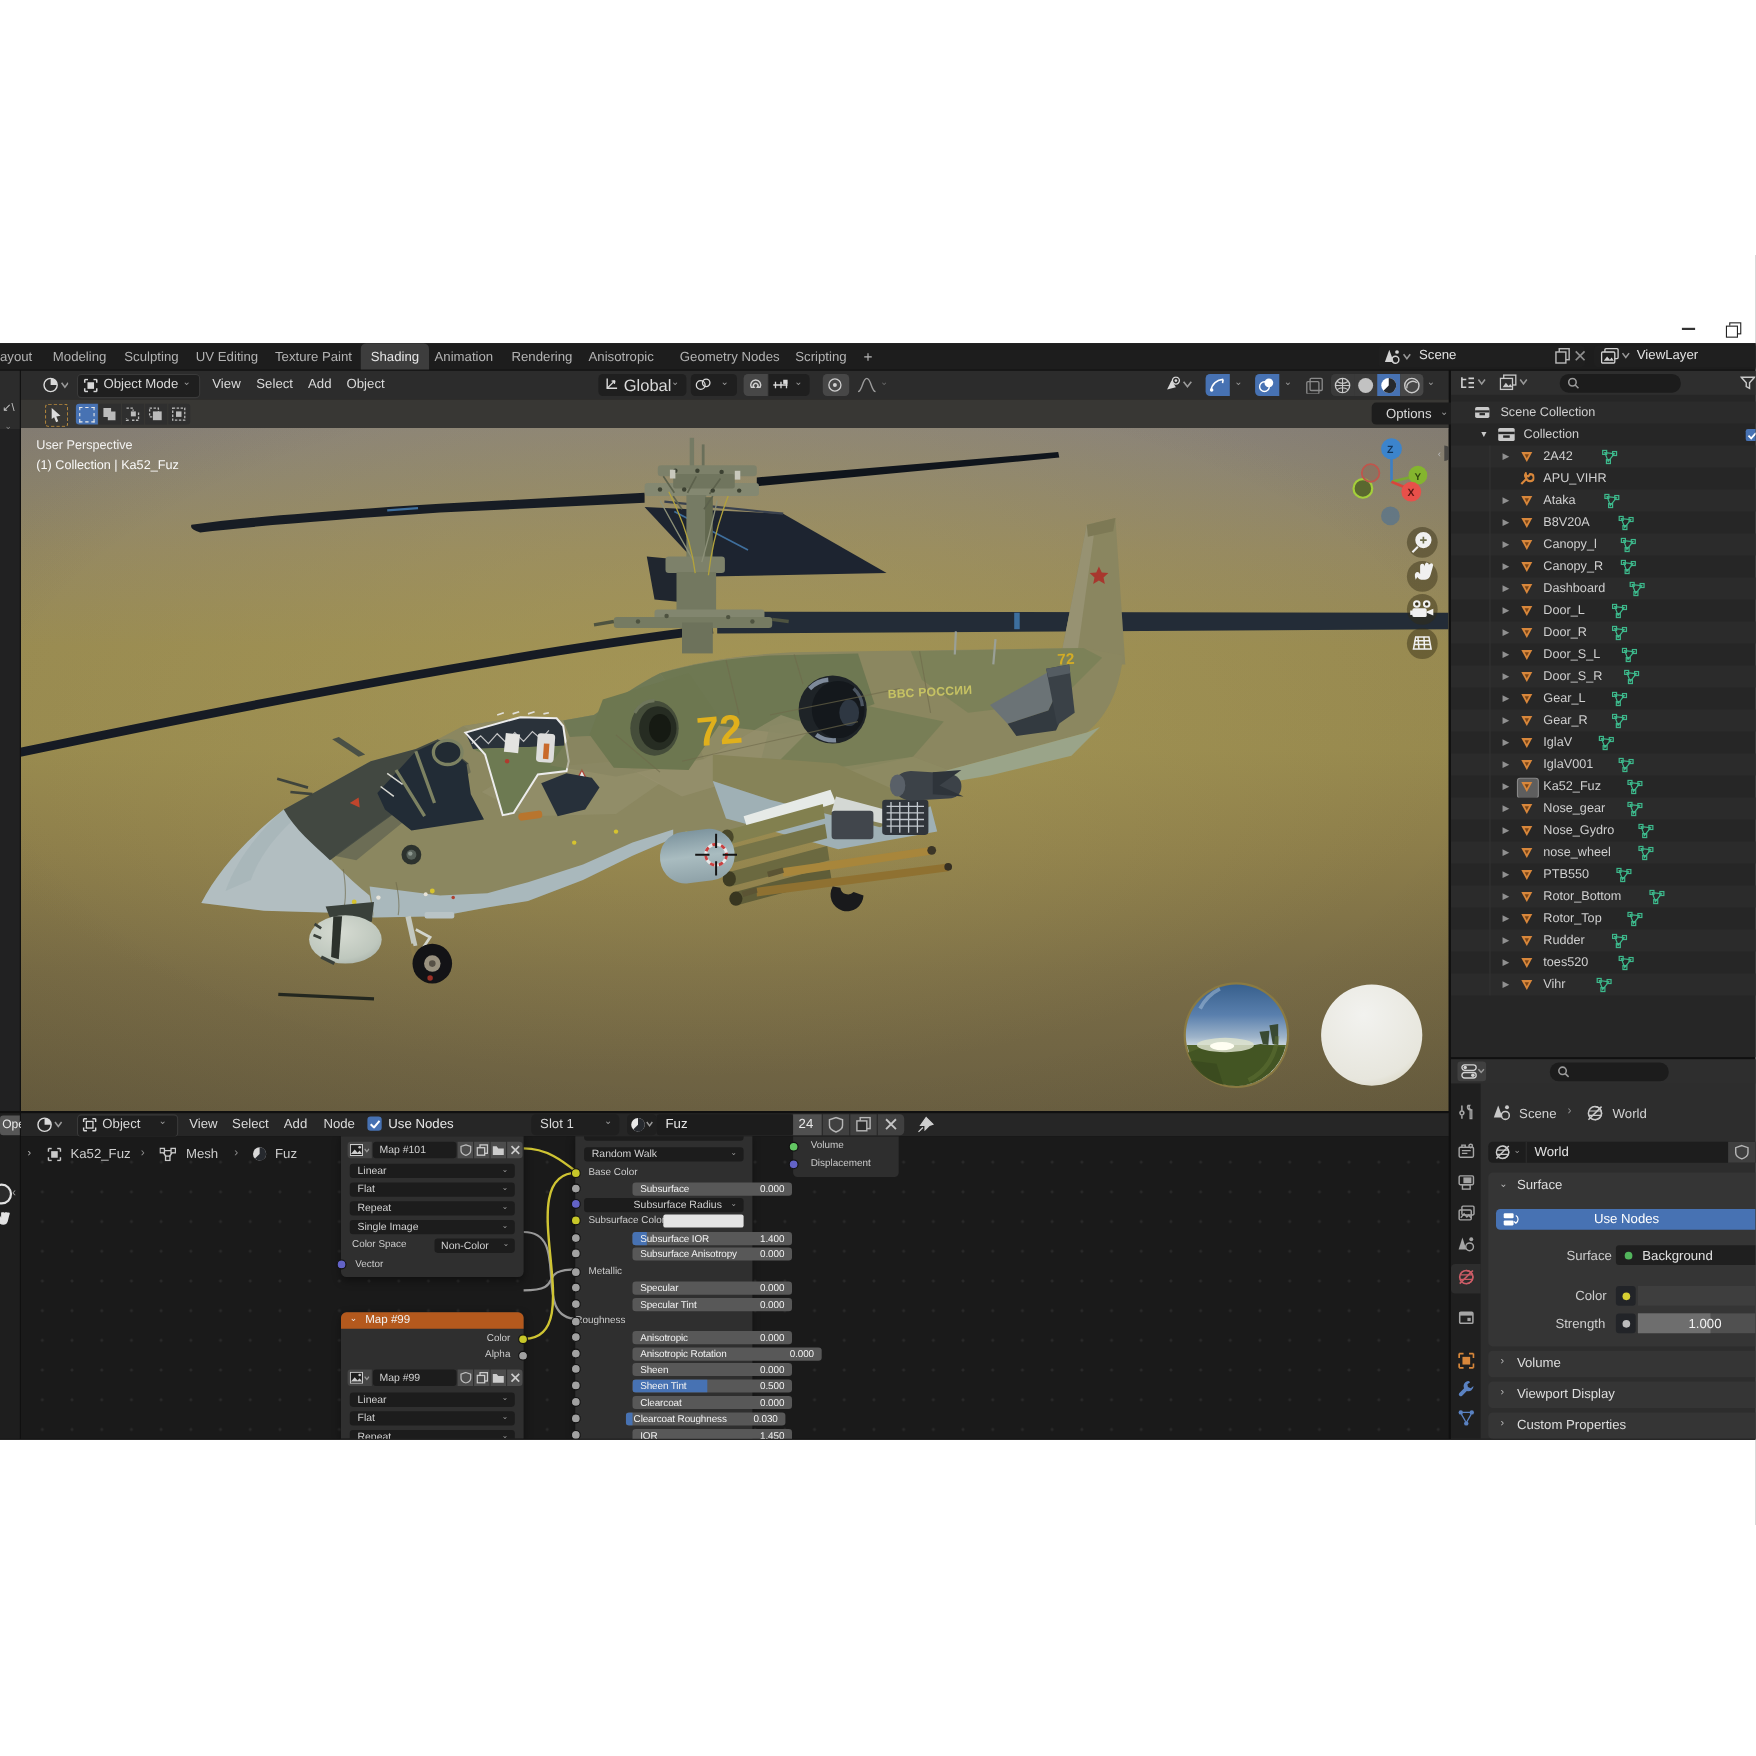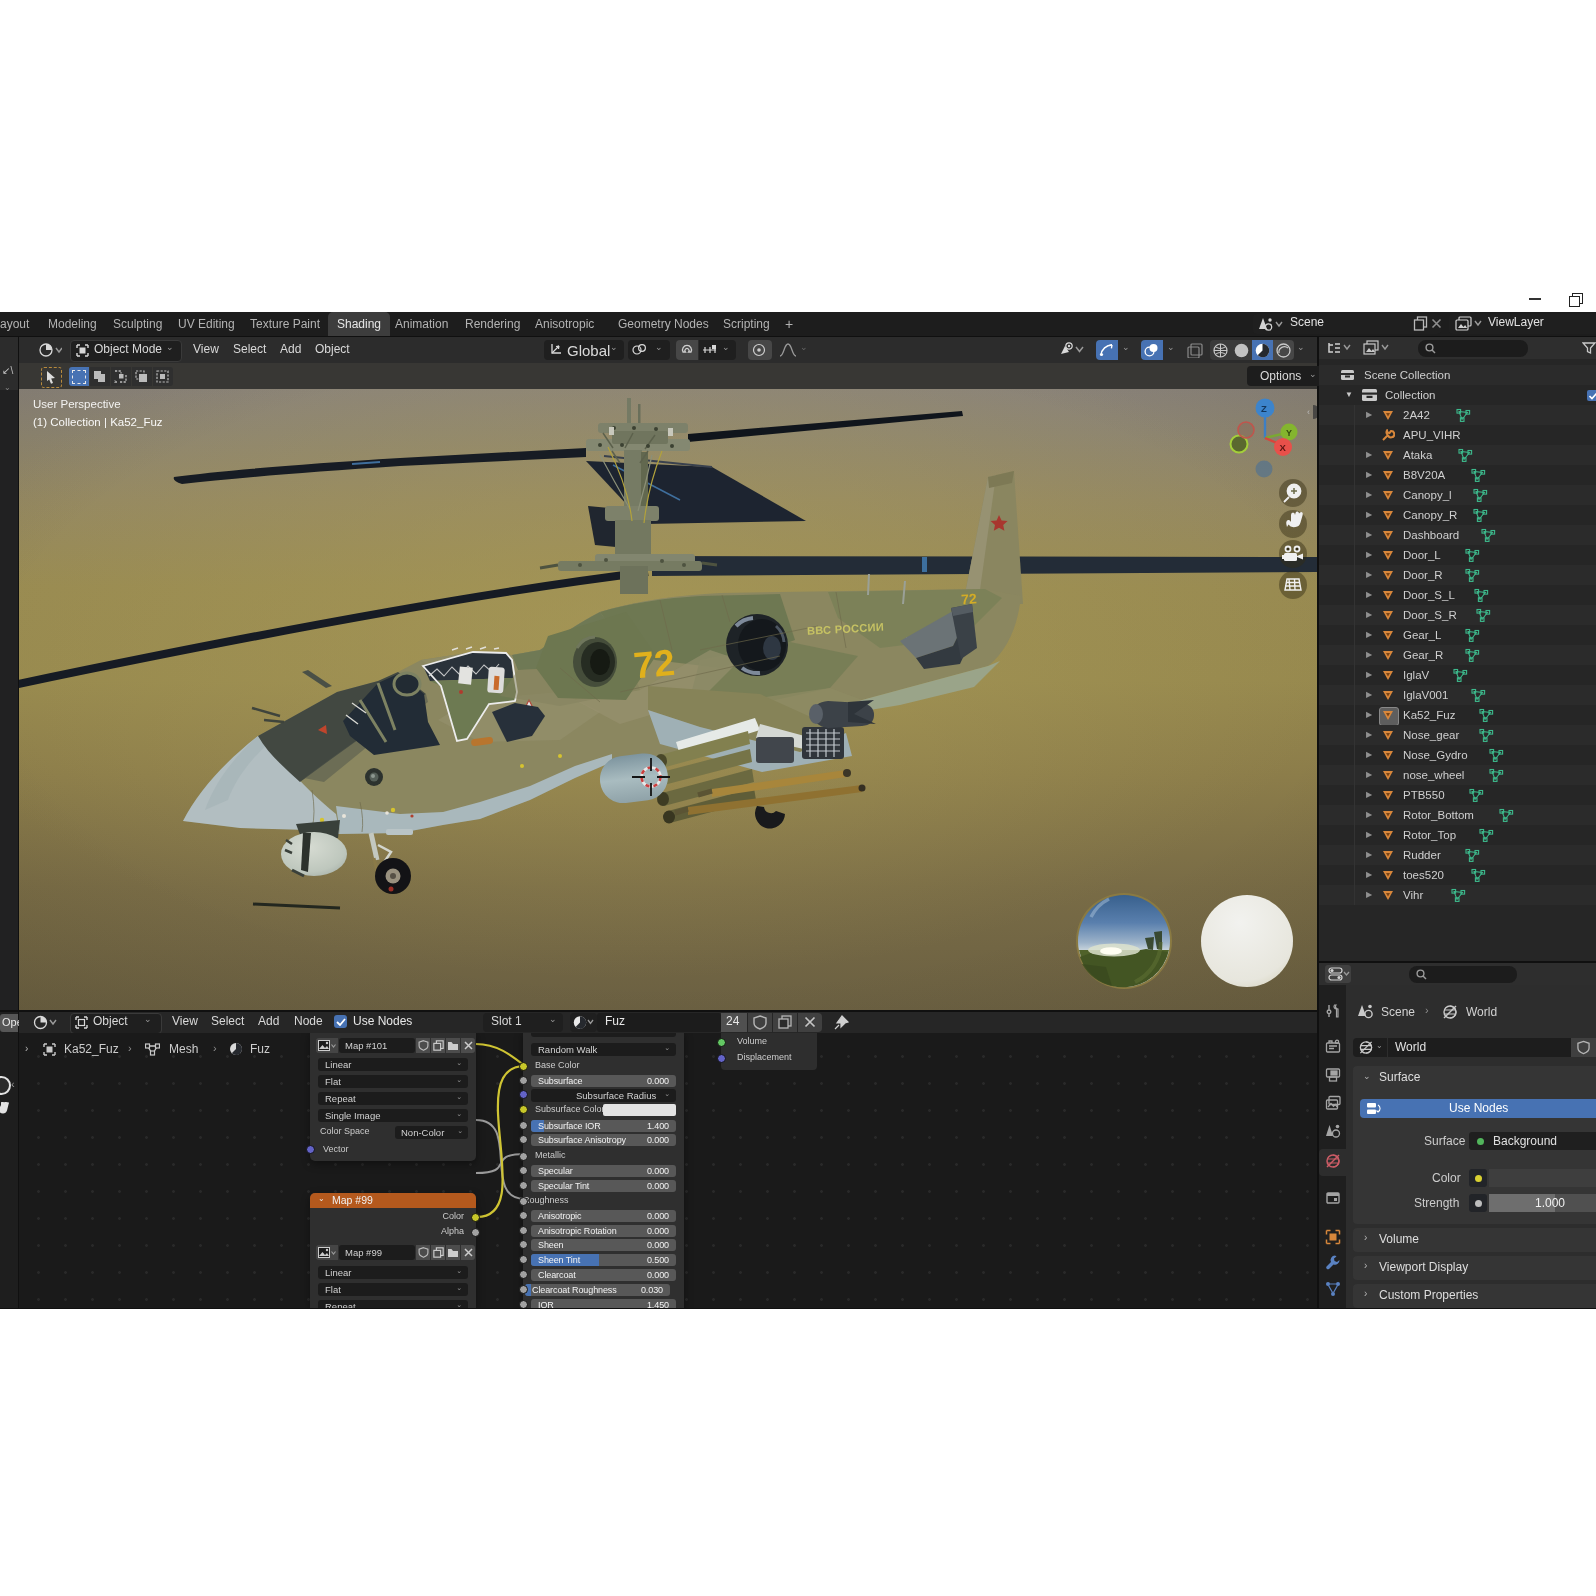--- a/index.html
+++ b/index.html
@@ -5,21 +5,21 @@
 font-family:"Liberation Sans",sans-serif;-webkit-font-smoothing:antialiased;}
 .abs{position:absolute;}
 .win{position:absolute;left:0;top:312px;width:1596px;height:997px;background:#101010;}
 .tabs{position:absolute;left:0;top:0;width:1596px;height:24px;background:#1d1d1d;color:#b3b3b3;font-size:12px;}
 .tab{position:absolute;top:0;height:24px;line-height:24px;}
 .tabact{background:#3d3d3d;color:#e6e6e6;border-radius:5px 5px 0 0;padding:0 9px;}
 .hdr{background:#2c2c2c;color:#d9d9d9;font-size:12px;}
 .dd{background:#1f1f1f;border-radius:4px;color:#d9d9d9;}
 .menu{color:#d9d9d9;font-size:12px;}
 .nfield{background:#1c1c1c;border-radius:3px;color:#d2d2d2;}
-.slider{position:absolute;background:#585858;border-radius:3px;color:#f2f2f2;font-size:9px;height:12px;line-height:12px;letter-spacing:-0.1px;}
+.slider{position:absolute;background:#585858;border-radius:3px;color:#f2f2f2;font-size:9px;height:12px;line-height:12px;letter-spacing:-0.1px;margin-left:44px;}
 .sl-l{position:absolute;left:7px;top:0;}
 .sl-r{position:absolute;right:7px;top:0;}
 .sock{position:absolute;width:7px;height:7px;border-radius:50%;border:1px solid #111;}
 .olrow{position:absolute;left:0;width:278px;height:20px;font-size:11.5px;color:#cfcfcf;line-height:20px;}
 </style></head>
 <body>
 
 <div class="abs" style="left:1529px;top:298px;width:12px;height:2px;background:#333;"></div>
 <div class="abs" style="left:1572px;top:293px;width:9px;height:9px;border:1.5px solid #222;background:#fff;"></div>
 <div class="abs" style="left:1569px;top:296px;width:9px;height:9px;border:1.5px solid #222;background:#fff;"></div>
@@ -764,21 +764,21 @@
           <span class="sl-r">0.000</span>
         </div>
     <div class="sock" style="left:-4px;top:150px;background:#a1a1a1;"></div>
     <div class="abs" style="left:0;top:164px;font-size:9px;color:#ccc;">Roughness</div>
     <div class="sock" style="left:-4px;top:166px;background:#a1a1a1;"></div>
     <div class="slider" style="left:8px;top:179px;width:145px;">
           <span class="sl-l">Anisotropic</span>
           <span class="sl-r">0.000</span>
         </div>
     <div class="sock" style="left:-4px;top:180px;background:#a1a1a1;"></div>
-    <div class="slider" style="left:8px;top:194px;width:145px;">
+    <div class="slider" style="left:8px;top:194px;width:172px;">
           <span class="sl-l">Anisotropic Rotation</span>
           <span class="sl-r">0.000</span>
         </div>
     <div class="sock" style="left:-4px;top:195px;background:#a1a1a1;"></div>
     <div class="slider" style="left:8px;top:208px;width:145px;">
           <span class="sl-l">Sheen</span>
           <span class="sl-r">0.000</span>
         </div>
     <div class="sock" style="left:-4px;top:209px;background:#a1a1a1;"></div>
     <div class="slider" style="left:8px;top:223px;width:145px;overflow:hidden;">

